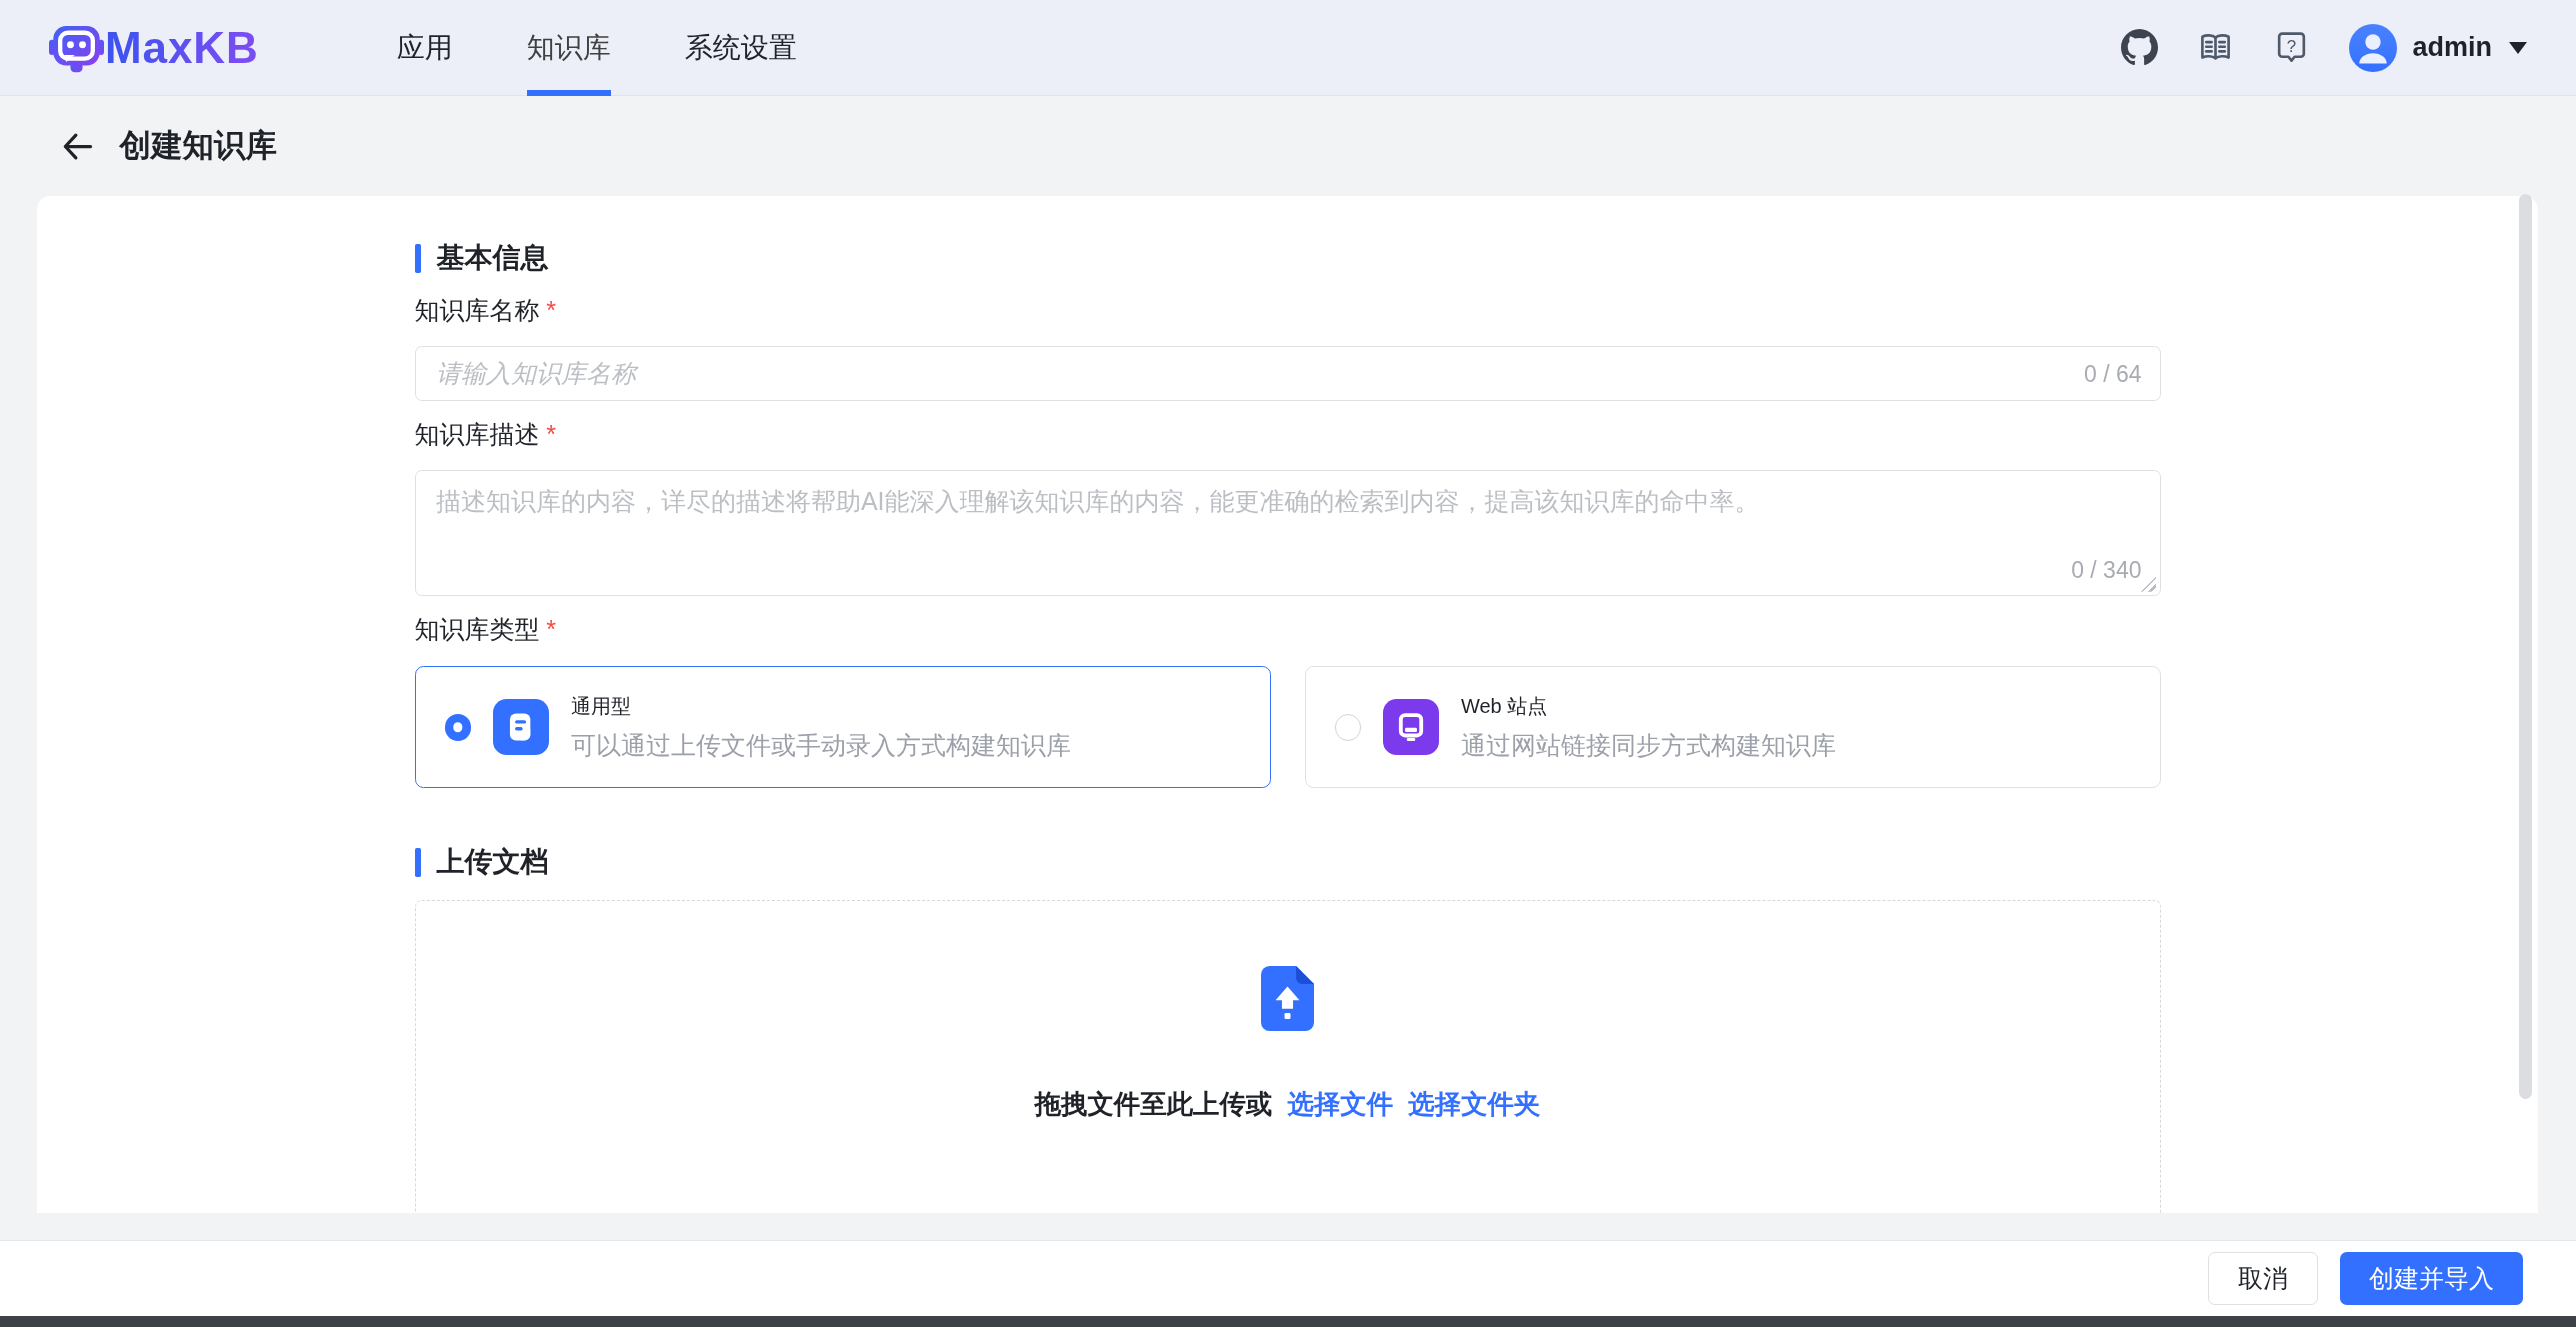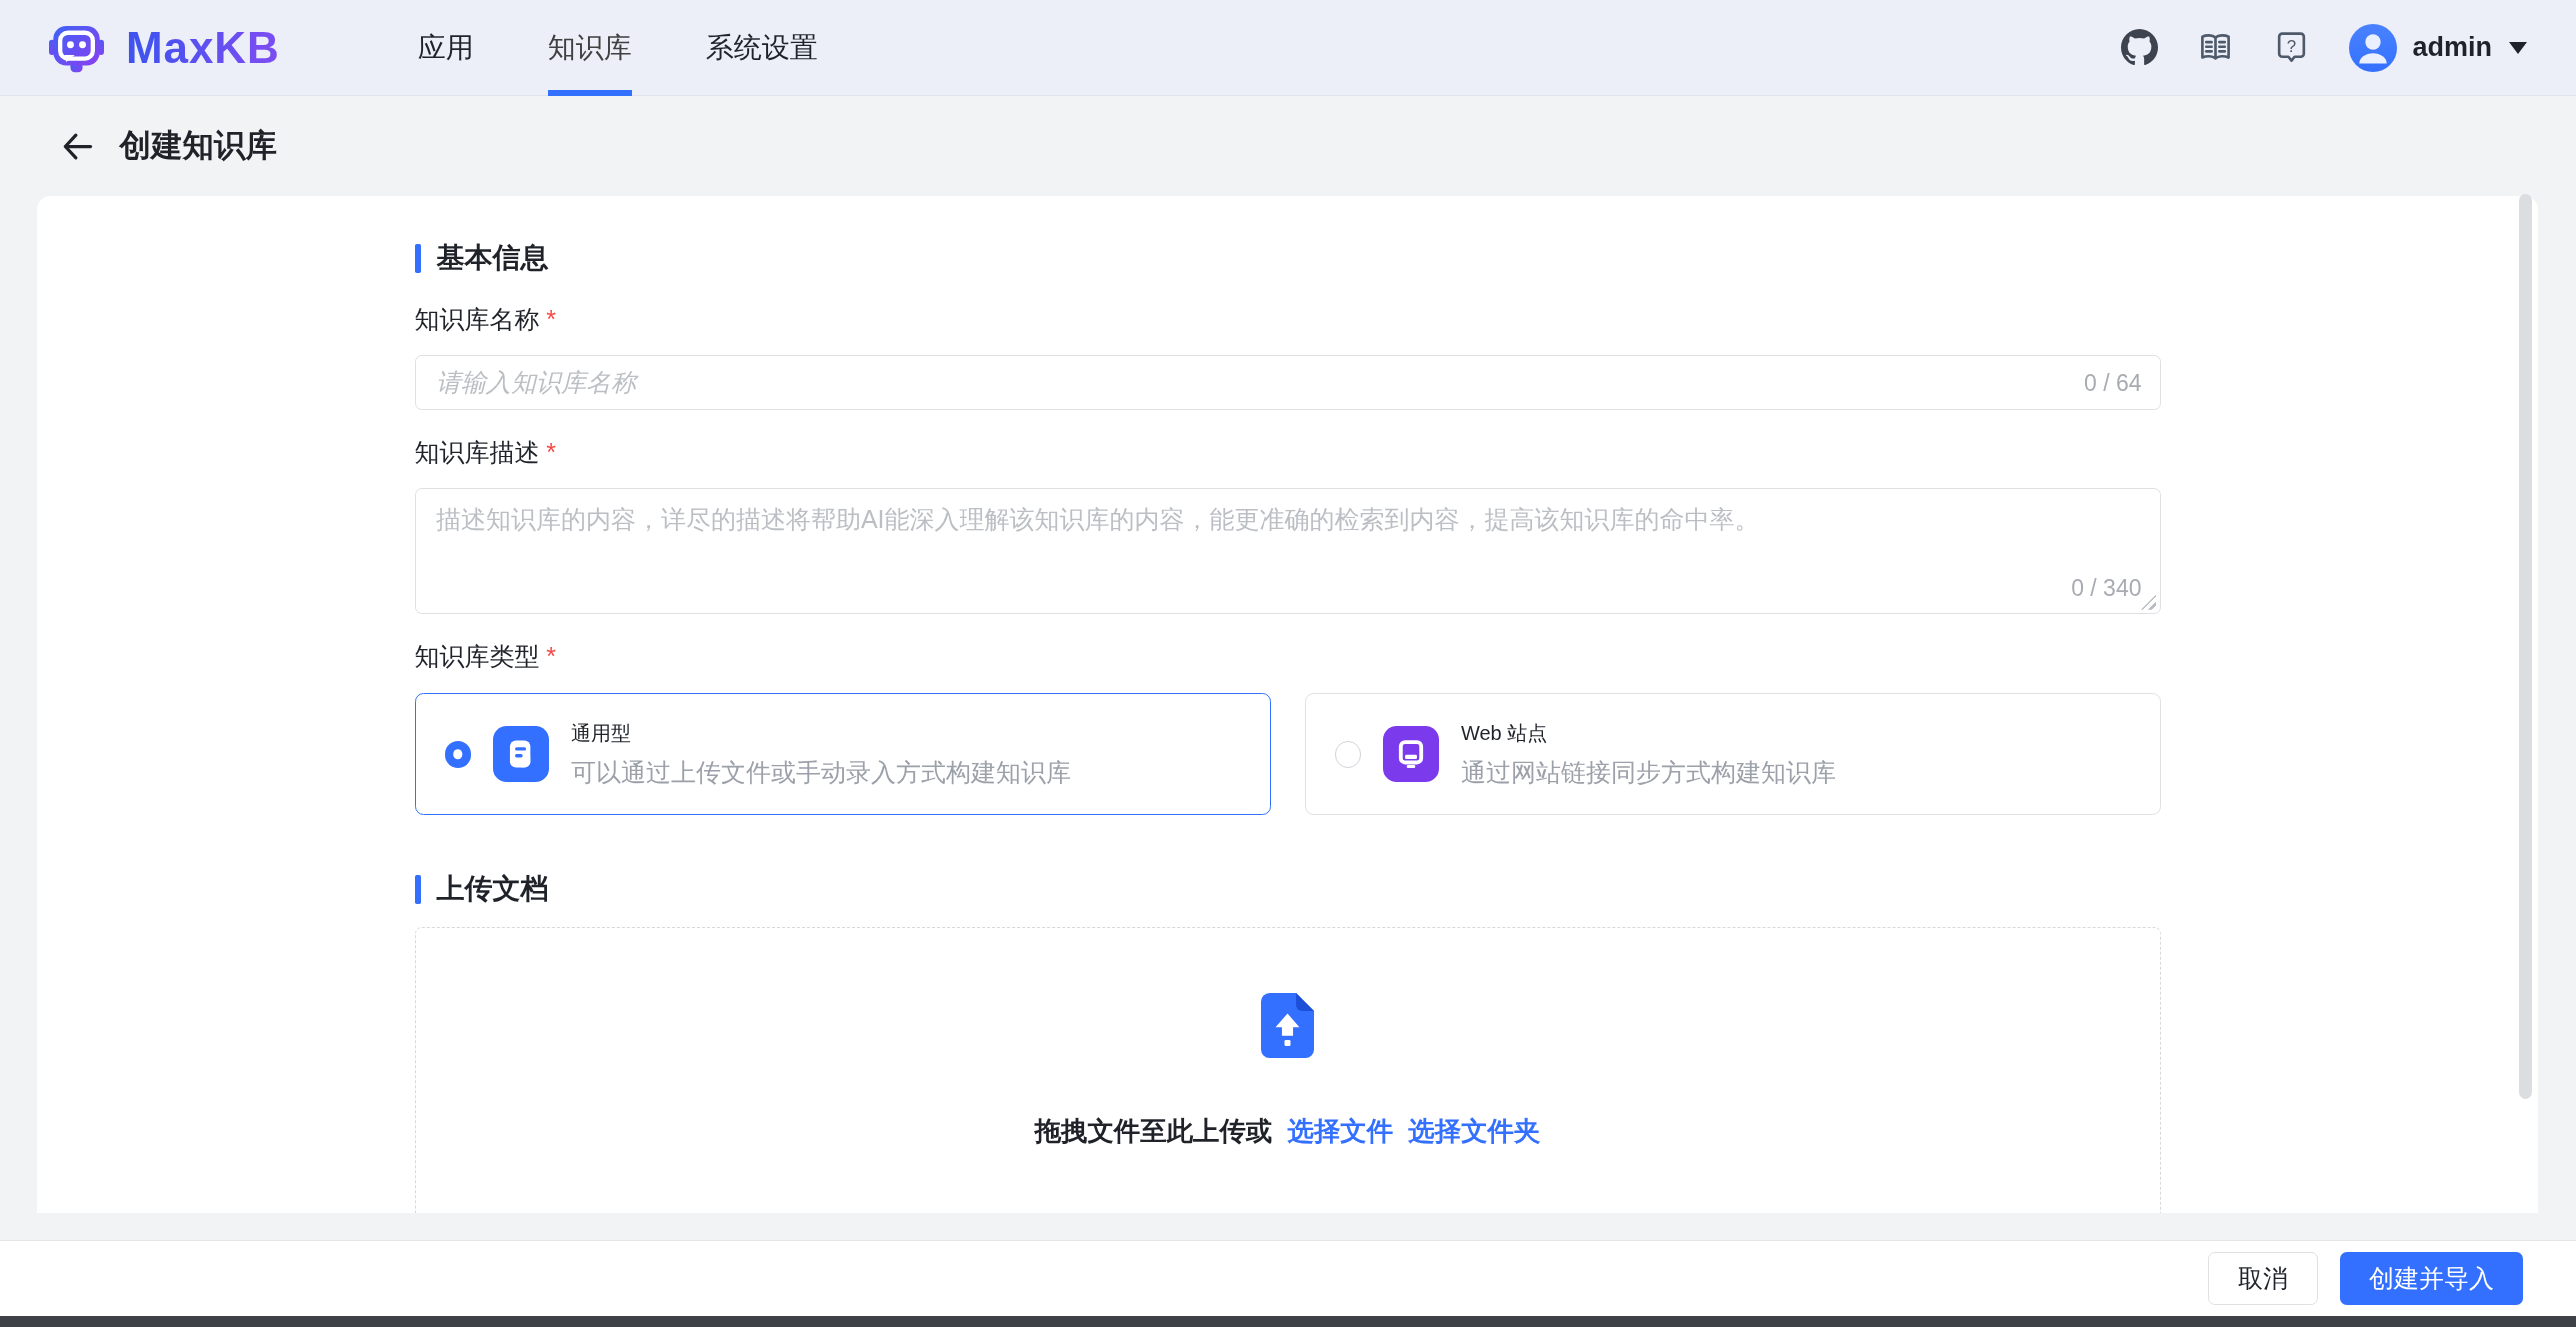--- a/index.html
+++ b/index.html
@@ -8,21 +8,21 @@
     font-family:"Liberation Sans","DejaVu Sans",sans-serif;
     background:#F2F3F5; color:#1F2329; position:relative;
   }
 
   
   .navbar {
     position:absolute; top:0; left:0; width:2576px; height:96px;
     background:#ECEEF8; display:flex; align-items:center; padding:0 49px;
     border-bottom:0.9px solid #E2E4EC;
   }
-  .logo { display:flex; align-items:center; gap:22px; }
+  .logo { display:flex; align-items:center; gap:1px; }
   .logo-text {
     font-size:44px; font-weight:bold; letter-spacing:0.9px;
     background:linear-gradient(95deg,#4053EE 10%,#7A4DF2 90%);
     -webkit-background-clip:text; background-clip:text;
     -webkit-text-fill-color:transparent; color:#5A51F0;
   }
   .nav-tabs { display:flex; height:96px; margin-left:101px; }
   .nav-tab {
     position:relative; height:96px; display:flex; align-items:center;
     padding:0 37px; font-size:28px; color:#1F2329; cursor:pointer; font-weight:500;
@@ -58,21 +58,21 @@
   .card {
     position:absolute; top:196px; left:37px; width:2501px; height:1017px;
     background:#FFFFFF; border-radius:13.6px 13.6px 0 0; overflow:hidden;
   }
   .content { width:1746px; margin:0 auto; padding-top:43px; }
 
   .section-header { display:flex; align-items:center; gap:15.3px; }
   .section-bar { width:6.8px; height:29px; background:#3370FF; border-radius:1.7px; }
   .section-title { font-size:28px; font-weight:bold; color:#1F2329; }
 
-  .field-label { margin-top:26px; font-size:25px; color:#1F2329; display:flex; align-items:center; }
+  .field-label { margin-top:17px; font-size:25px; color:#1F2329; display:flex; align-items:center; }
   .required-mark { color:#F54A45; margin-left:6.8px; font-size:25px; }
 
   .input-wrap { position:relative; margin-top:19px; }
   .text-input {
     width:100%; height:55px; border:1.7px solid #DEE0E3; border-radius:6.8px;
     font-size:25px; color:#1F2329; padding:0 128px 0 20.4px; outline:none;
     font-family:"Liberation Sans","DejaVu Sans",sans-serif; background:#fff;font-style:italic;
   }
   .text-input::placeholder, .textarea::placeholder { color:#BBBFC4; }
   .counter {

